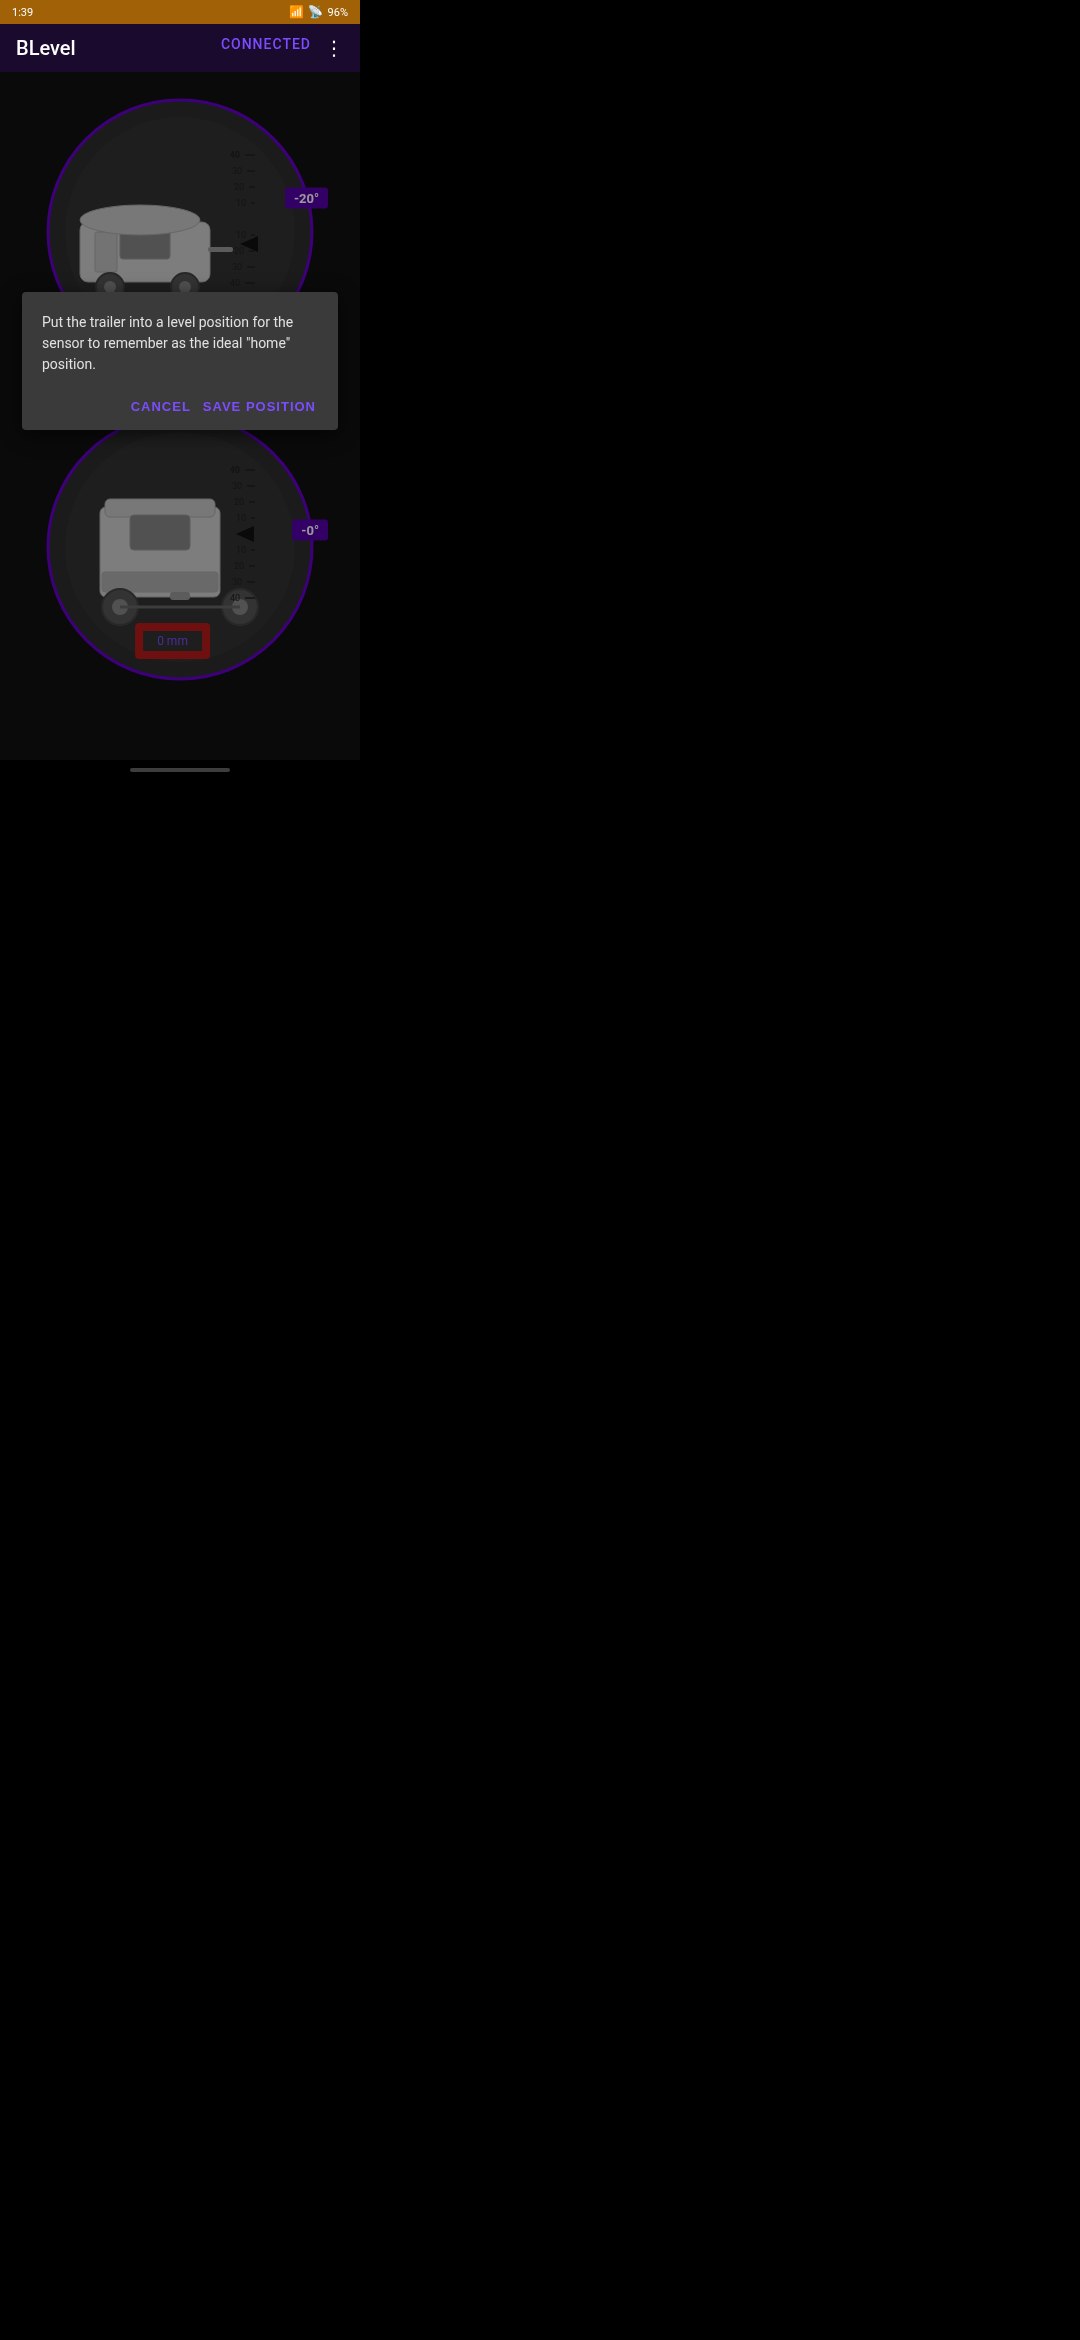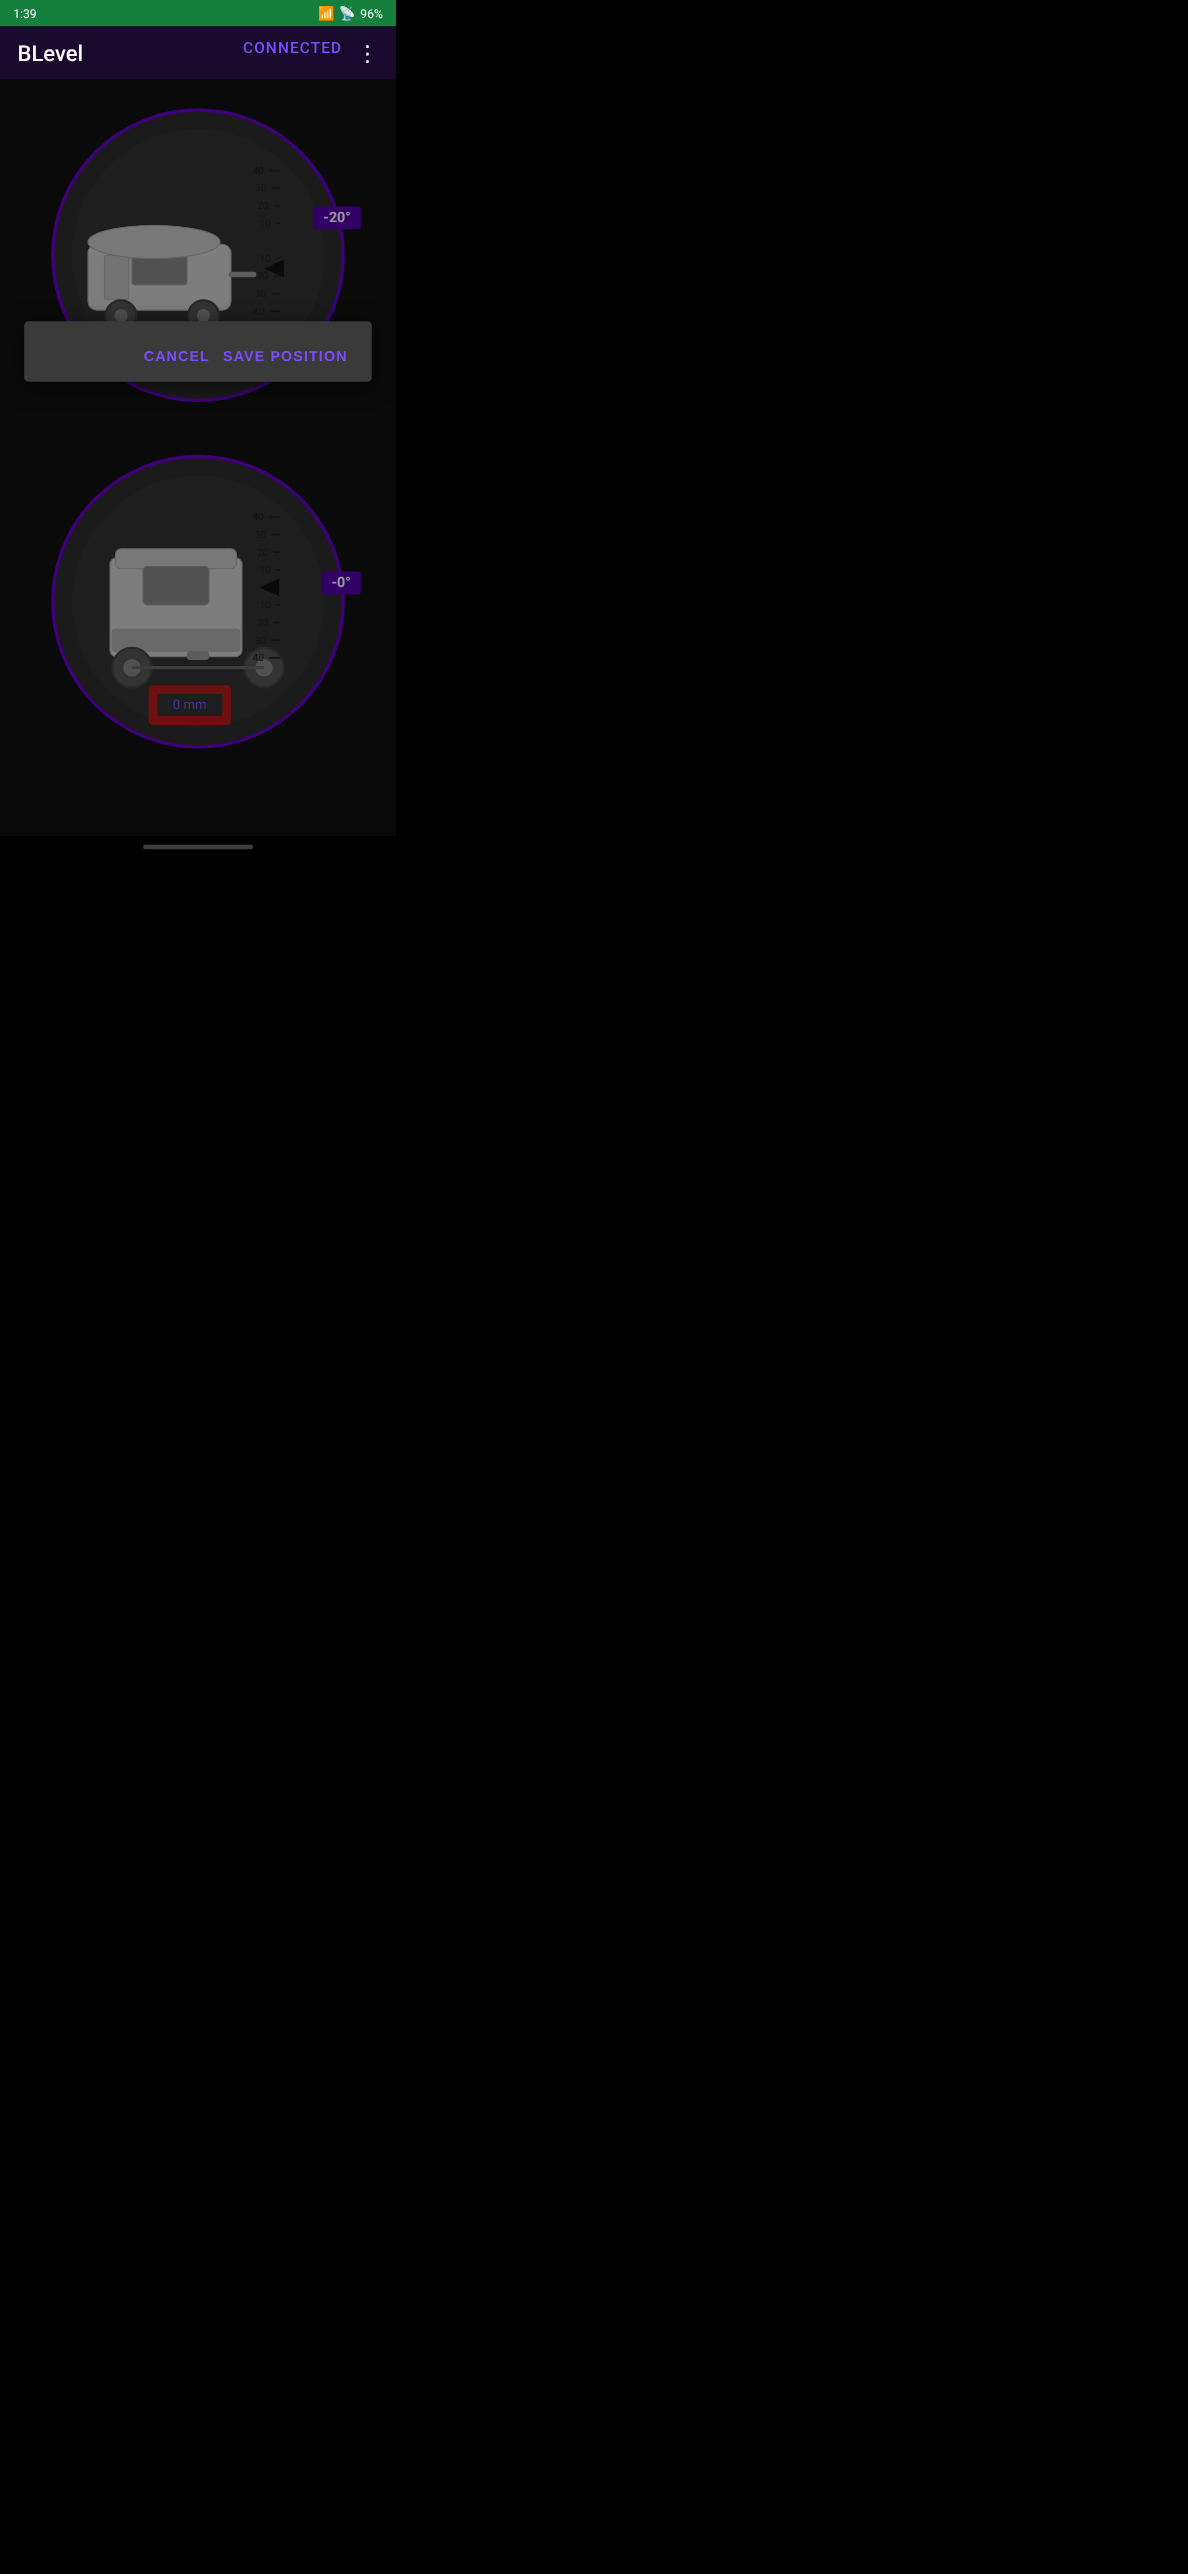--- a/index.html
+++ b/index.html
@@ -11,21 +11,21 @@
       background: #000;
       font-family: 'Roboto', sans-serif;
       position: relative;
       overflow: hidden;
     }
 
     
     .status-bar {
       width: 100%;
       height: 24px;
-      background: #15803d;
+      background: #a16207;
       display: flex;
       align-items: center;
       justify-content: space-between;
       padding: 0 12px;
       color: #fff;
       font-size: 11px;
     }
     .status-left { display: flex; align-items: center; gap: 4px; }
     .status-right { display: flex; align-items: center; gap: 4px; }
 
@@ -220,20 +220,21 @@
         <line x1="25" y1="210" x2="190" y2="230" stroke="#aaa" stroke-width="1.5" opacity="0.5"></line>
       </svg>
 
       
       <div style="position:absolute; right:-8px; top:38%; transform:translateY(-50%); background:#5500aa; color:#fff; padding:3px 9px; font-size:13px; font-weight:bold; border-radius:3px;">-20°</div>
     </div>
   </div>
 
   <div class="dialog-overlay">
     <div class="dialog">
+      <p class="dialog-message">Put the trailer into a level position for the sensor to remember as the ideal "home" position.</p>
       <div class="dialog-actions">
         <button class="dialog-btn">CANCEL</button>
         <button class="dialog-btn">SAVE POSITION</button>
       </div>
     </div>
   </div>
 
   <div class="gauge-panel" style="background:#111; padding:15px 0; margin-top: -5px;">
     <div style="position:relative; width:280px; height:280px;">
       <svg width="280" height="280" viewBox="0 0 280 280">

